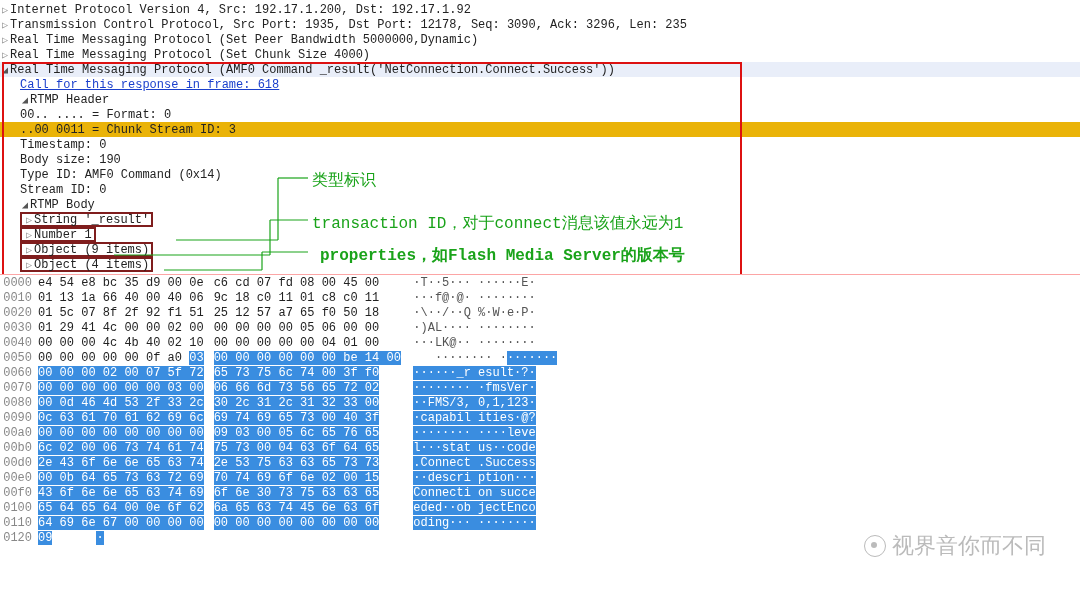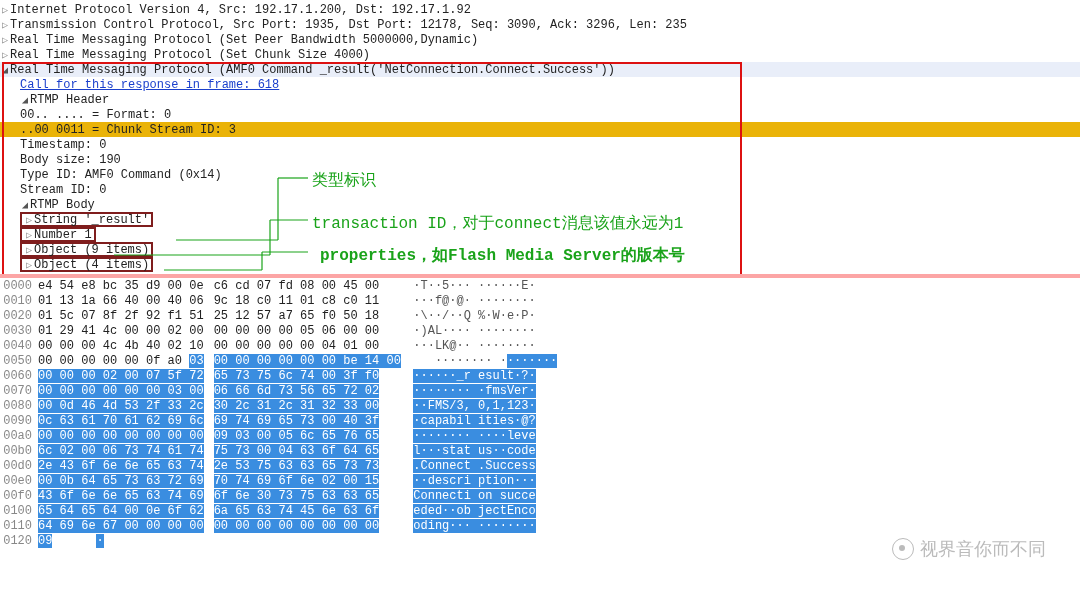--- a/index.html
+++ b/index.html
@@ -12,28 +12,28 @@
   .sel { background:#e9eef9; }
   .sel-chunk { background:#eab308; }
   .link { color:#1a3fcc; text-decoration:underline; cursor:pointer; }
   .indent1 { padding-left:20px;text-align:center; }
   .indent2 { padding-left:20px; }
   .redbox { position:absolute; border:2px solid #d11; pointer-events:none; }
   .green-box { border:2px solid #7f1d1d; display:inline-block; padding:0 2px; margin-right:4px; height:15px; line-height:13px; }
   .annot { color:#1aa31a; font-size:16px; white-space:nowrap; position:absolute; }
   svg.conn { position:absolute; pointer-events:none; }
   svg.conn line { stroke:#1aa31a; stroke-width:1.2; }
-  .hexpane { position:relative; background:#fff; border-top:4px solid #fca5a5; }
+  .hexpane { position:relative; background:#fff; border-top:1px solid #fca5a5; }
   .hexrow { display:flex; height:15px; align-items:center; white-space:pre; }
   .offset { width:38px; color:#888; text-align:right; padding-right:6px; }
   .hex { flex:0 0 auto; letter-spacing:0; }
   .gap { width:10px; }
   .ascii { color:#555; padding-left:12px;margin-left:22px; }
   .hexsel { background:#3a8de0; color:#fff; }
-  .watermark { position:absolute; right:34px; bottom:28px; color:#bbb; font-family:sans-serif; font-size:18px; display:flex; align-items:center; gap:6px; }
+  .watermark { position:absolute; right:34px; bottom:28px; color:#bbb; font-family:sans-serif; font-size:22px; display:flex; align-items:center; gap:6px; }
   .wm-icon { display:inline-block; width:22px; height:22px; border-radius:50%; border:1.5px solid #bbb; position:relative; }
   .wm-icon::before { content:""; position:absolute; width:6px; height:6px; background:#bbb; border-radius:50%; left:6px; top:6px; }
 </style>
 </head>
 <body>
 
 <div class="pkt-details" id="details">
   <div class="redbox" style="left:2px; top:62px; width:740px; height:241px;"></div>
 
   <div class="line">

